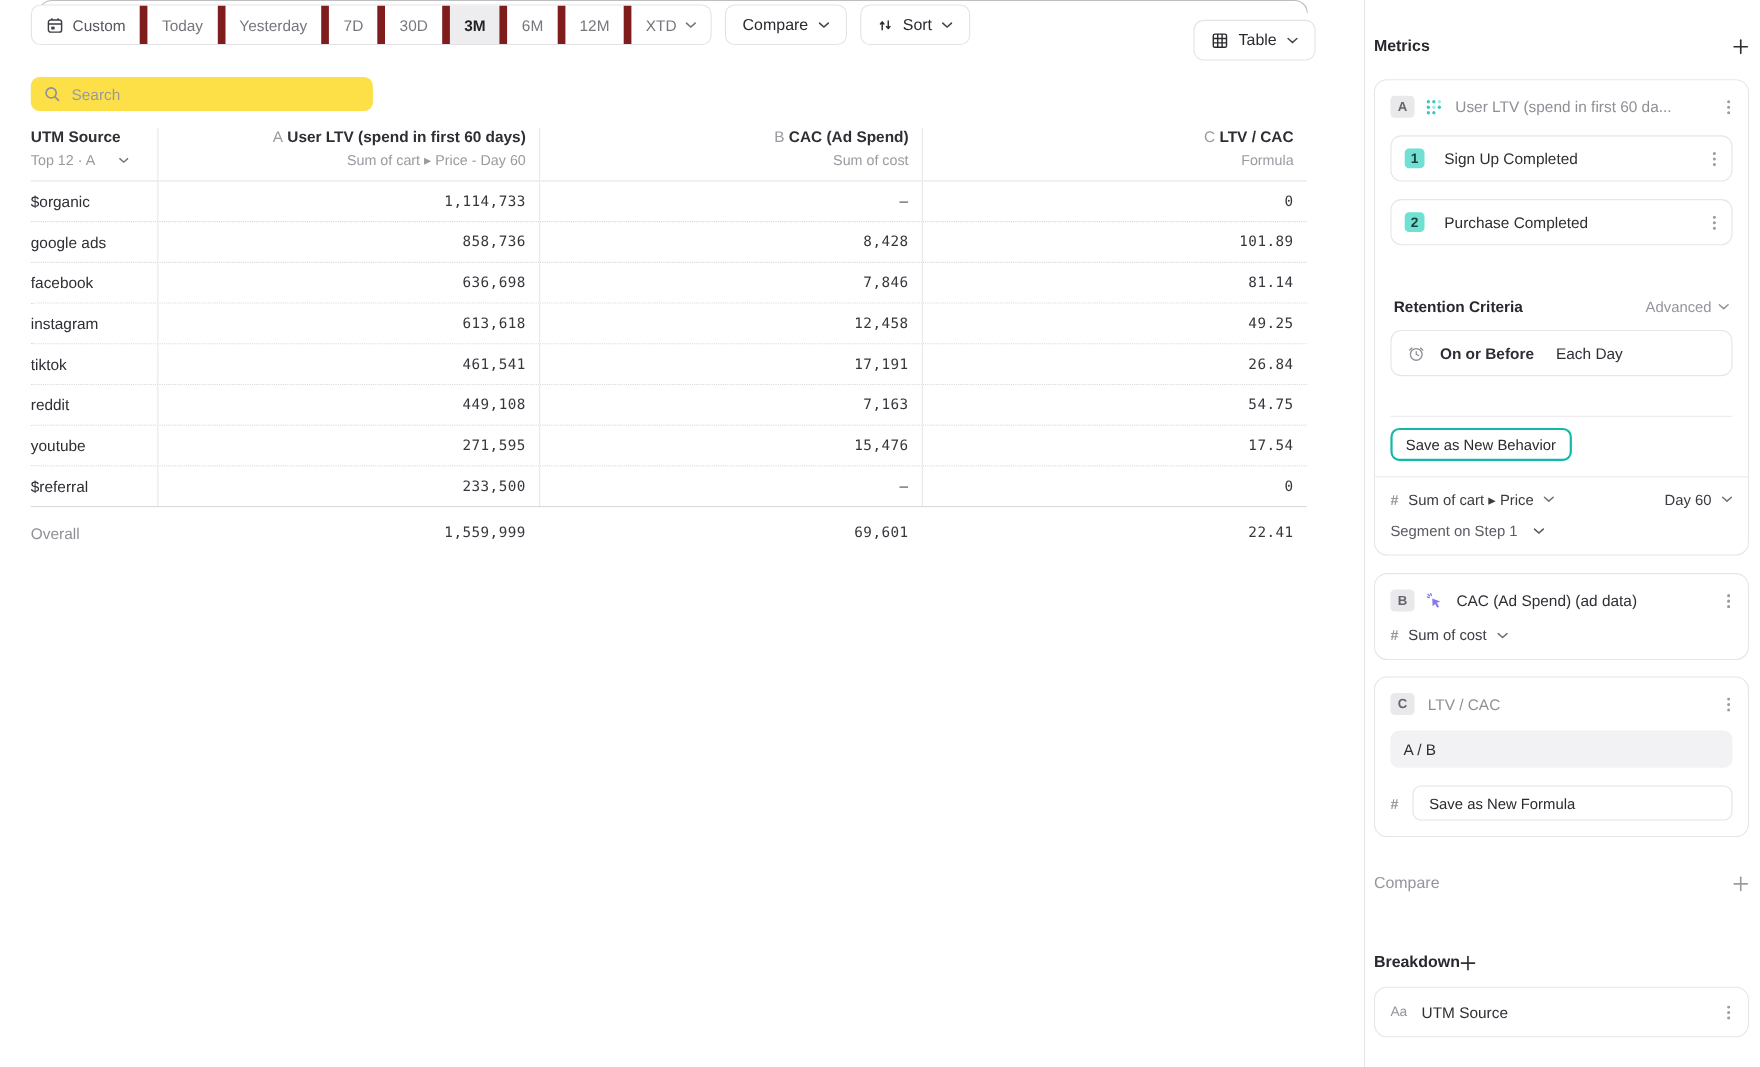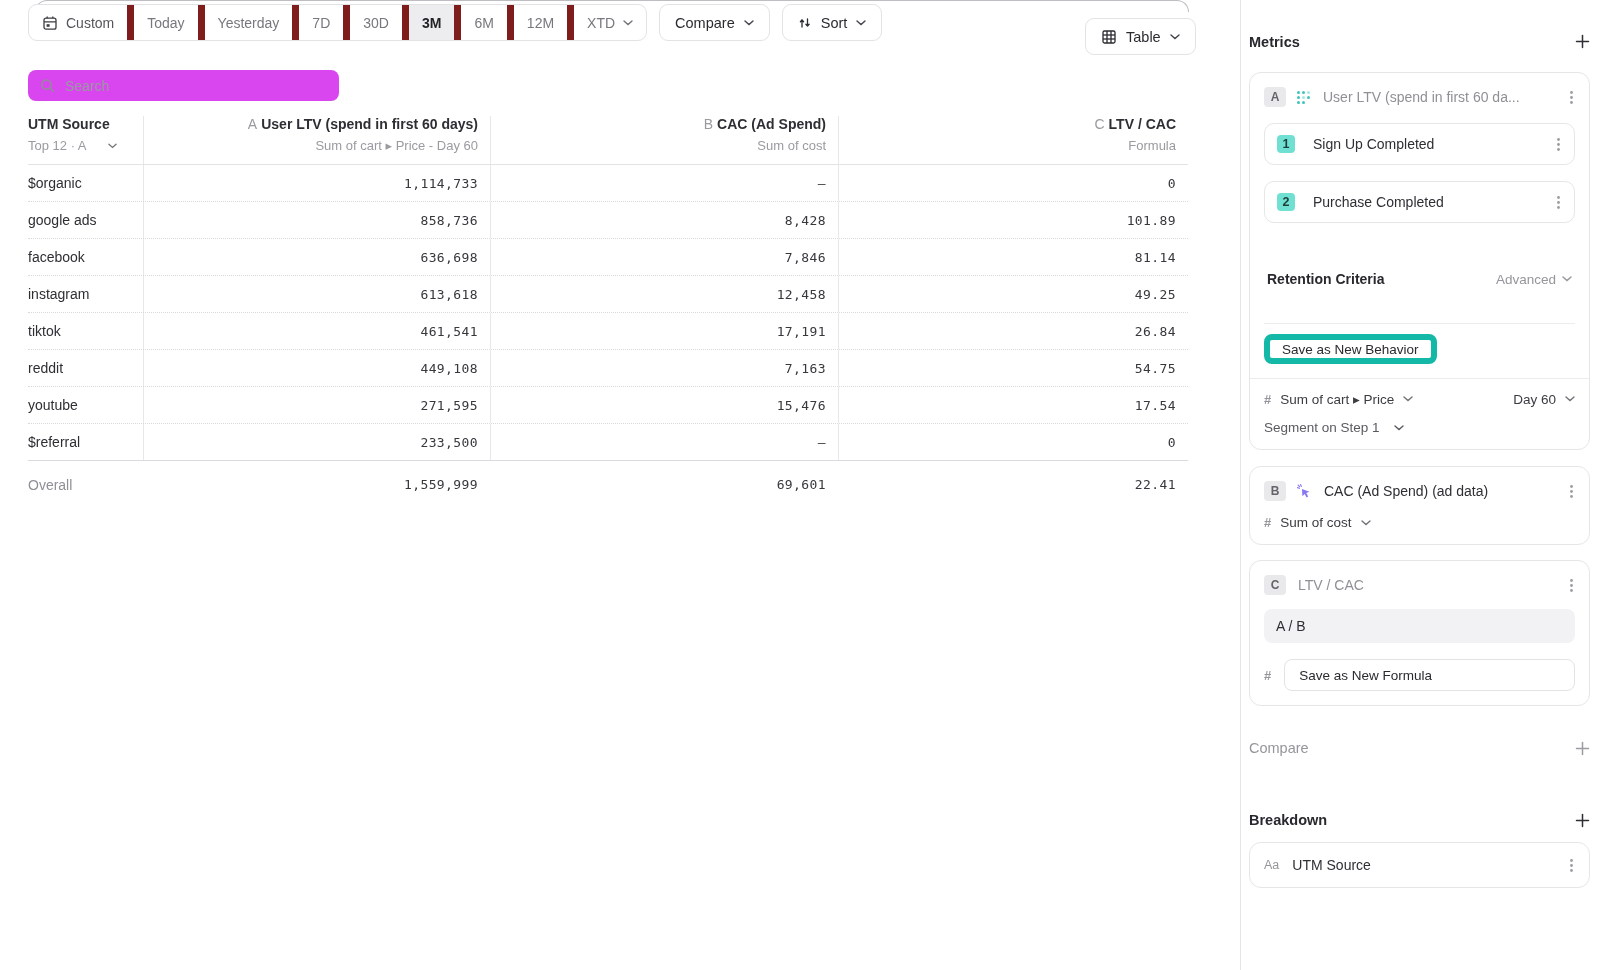--- a/index.html
+++ b/index.html
@@ -23,21 +23,21 @@
   .seg-item.selected { background:#ededf0; color:#222227; font-weight:700; }
   .btn { display:inline-flex; align-items:center; gap:9px; height:37px; padding:0 15px;
     border:1px solid #e3e3e6; border-radius:9px; background:#fff; font-size:14.5px;
     color:#2a2a30; font-weight:500; cursor:pointer; }
   .table-btn { position:absolute; left:1085px; top:18px; }
   .chev { color:#73737a; }
   .btn .chev { color:#44444b; }
 
   
   .search { position:absolute; left:28px; top:70px; width:311px; height:31px;
-    background:#d946ef; border-radius:8px; display:flex; align-items:center; gap:10px; padding:0 12px; }
+    background:#fde047; border-radius:8px; display:flex; align-items:center; gap:10px; padding:0 12px; }
   .search input { border:none; outline:none; background:transparent; font-size:14px;
     font-family:"Liberation Sans", sans-serif; color:#2e2e34; width:100%; }
   .search input::placeholder { color:#9a9aa1; }
 
   
   .table { position:absolute; left:28px; top:110px; width:1160px; }
   .grid4 { display:grid; grid-template-columns:115px 347px 348px 350px; }
   .thead .cell { padding-bottom:11px; }
   .thead .colsep, .trow .colsep { border-left:1px solid #e7e7ea; }
   .h1 { font-size:14px; font-weight:700; color:#2e2e34; white-space:nowrap; }
@@ -52,21 +52,21 @@
   .trow .cell.num, .overall .cell.num { justify-content:flex-end; padding-right:12px;
     font-family:"DejaVu Sans Mono", monospace; font-size:13px; letter-spacing:0.4px; color:#37373d; }
   .rows .trow:last-child { border-bottom:1px solid #dadade; }
   .overall { height:47px; }
   .overall .cell { display:flex; align-items:center; }
   .overall .label { color:#8f8f96; font-size:14px; }
 
   
   .sidebar { position:absolute; left:1240px; top:0; width:360px; height:970px;
     border-left:1px solid #e5e5e8; padding:0 10px 0 8px; }
-  .sb-head { margin-top:34px; display:flex; justify-content:space-between; align-items:flex-start;gap:36px; }
+  .sb-head { margin-top:34px; display:flex; justify-content:space-between; align-items:center;gap:36px; }
   .sb-title { font-size:14.5px; font-weight:700; color:#28282e; }
   .plus { color:#2e2e34; cursor:pointer; }
   .plus.gray, .gray { color:#9b9ba2; }
   .card { border:1px solid #e6e6e9; border-radius:12px; background:#fff; }
   .card-a { margin-top:22px; padding:14px 14px 0; }
   .metric-head { display:flex; align-items:center; gap:10px; height:20px; }
   .badge-letter { min-width:22px; height:20px; background:#e9e9ec; border-radius:4px; color:#64646b;
     font-size:12px; font-weight:600; display:flex; align-items:center; justify-content:center; }
   .metric-name { flex:1; font-size:14px; color:#8f8f96; white-space:nowrap; overflow:hidden; margin-left:2px; }
   .metric-name.dark { color:#2e2e34; font-weight:500; }
@@ -77,40 +77,40 @@
     font-size:12.5px; font-weight:700; display:flex; align-items:center; justify-content:center; }
   .step-label { flex:1; font-size:14px; color:#2e2e34; }
   .retention-row { margin-top:48px; display:flex; justify-content:space-between; align-items:center; padding:0 3px; }
   .retention-title { font-size:14px; font-weight:700; color:#28282e; }
   .adv { display:flex; align-items:center; gap:6px; font-size:13.5px; color:#95959c; cursor:pointer; }
   .behavior-card { margin-top:13px; height:42px; border:1px solid #e6e6e9; border-radius:10px;
     display:flex; align-items:center; gap:13px; padding:0 14px; }
   .b-strong { font-size:14px; font-weight:700; color:#2e2e34; }
   .b-reg { font-size:14px; color:#2e2e34; margin-left:7px; }
   .divider { margin-top:36px; height:1px; background:#ececef; }
-  .save-behavior { margin-top:10px; height:30px; border:6px solid #14b8a6; border-radius:8px;
+  .save-behavior { margin-top:10px; height:30px; border:2px solid #14b8a6; border-radius:8px;
     display:flex; align-items:center; padding:0 12px; font-size:13.5px; font-weight:500;
     color:#2a2a30; background:#fff; cursor:pointer; }
   .card-a-footer { margin:14px -14px 0; border-top:1px solid #ececef; padding:12px 14px 14px; }
   .mrow { display:flex; align-items:center; gap:9px; font-size:13.5px; color:#3b3b42; }
   .mrow .spacer { flex:1; }
   .mrow + .mrow { margin-top:13px; }
   .hash { color:#95959c; font-size:13px; font-weight:600; }
   .seg-step { color:#5a5a61; font-size:13.5px; display:flex; align-items:center; gap:14px; }
   .card-b { margin-top:16px; padding:14px; }
   .card-b .mrow { margin-top:14px; }
   .card-c { margin-top:15px; padding:14px; }
   .formula-input { margin-top:14px; height:34px; background:#f2f2f4; border-radius:8px;
     display:flex; align-items:center; padding:0 12px; font-size:14px; color:#2e2e34; }
   .formula-save-row { margin-top:16px; display:flex; align-items:center; gap:13px; }
   .save-formula { flex:1; height:32px; border:1px solid #e3e3e6; border-radius:8px; background:#fff;
     display:flex; align-items:center; padding:0 14px; font-size:13.5px; font-weight:500; color:#2a2a30; cursor:pointer; }
   .filter-row { margin-top:34px; display:flex; justify-content:space-between; align-items:center; }
   .filter-title { font-size:14.5px; color:#95959c; }
-  .breakdown-row { margin-top:56px; display:flex; justify-content:space-between; align-items:center; }
+  .breakdown-row { margin-top:56px; display:flex; align-items:center; }
   .breakdown-card { margin-top:14px; height:46px; display:flex; align-items:center; gap:13px; padding:0 14px; }
   .aa { font-size:12.5px; color:#95959c; font-weight:500; }
   .bd-label { flex:1; font-size:14px; color:#2e2e34; }
 </style>
 </head>
 <body>
 
 <div class="main">
   <div class="card-edge"></div>
 
@@ -372,20 +372,32 @@
     <div class="retention-row">
       <span class="retention-title">Retention Criteria</span>
       <span class="adv">
         <span>Advanced</span>
         <svg width="10" height="6" viewBox="0 0 10 6" fill="none" stroke="currentColor" stroke-width="1.4" stroke-linecap="round">
             <path d="M1 1 L5 4.6 L9 1"></path>
           </svg>
       </span>
     </div>
 
+    <div class="behavior-card">
+      <span>
+        <svg width="17" height="17" viewBox="0 0 17 17" fill="none" stroke="#8f8f96" stroke-width="1.2" stroke-linecap="round">
+          <circle cx="8.5" cy="9.2" r="5.3"></circle>
+          <path d="M8.5 6.6 L8.5 9.2 L10.6 10.2"></path>
+          <path d="M2.6 5.2 L4.6 3.4"></path>
+            <path d="M14.4 5.2 L12.4 3.4"></path>
+        </svg>
+      </span>
+      <span class="b-strong">On or Before</span>
+      <span class="b-reg">Each Day</span>
+    </div>
 
     <div class="divider"></div>
 
     <button class="save-behavior">Save as New Behavior</button>
 
     <div class="card-a-footer">
       <div class="mrow">
         <span class="hash">#</span>
         <span>Sum of cart ▸ Price</span>
         <span class="chev">

